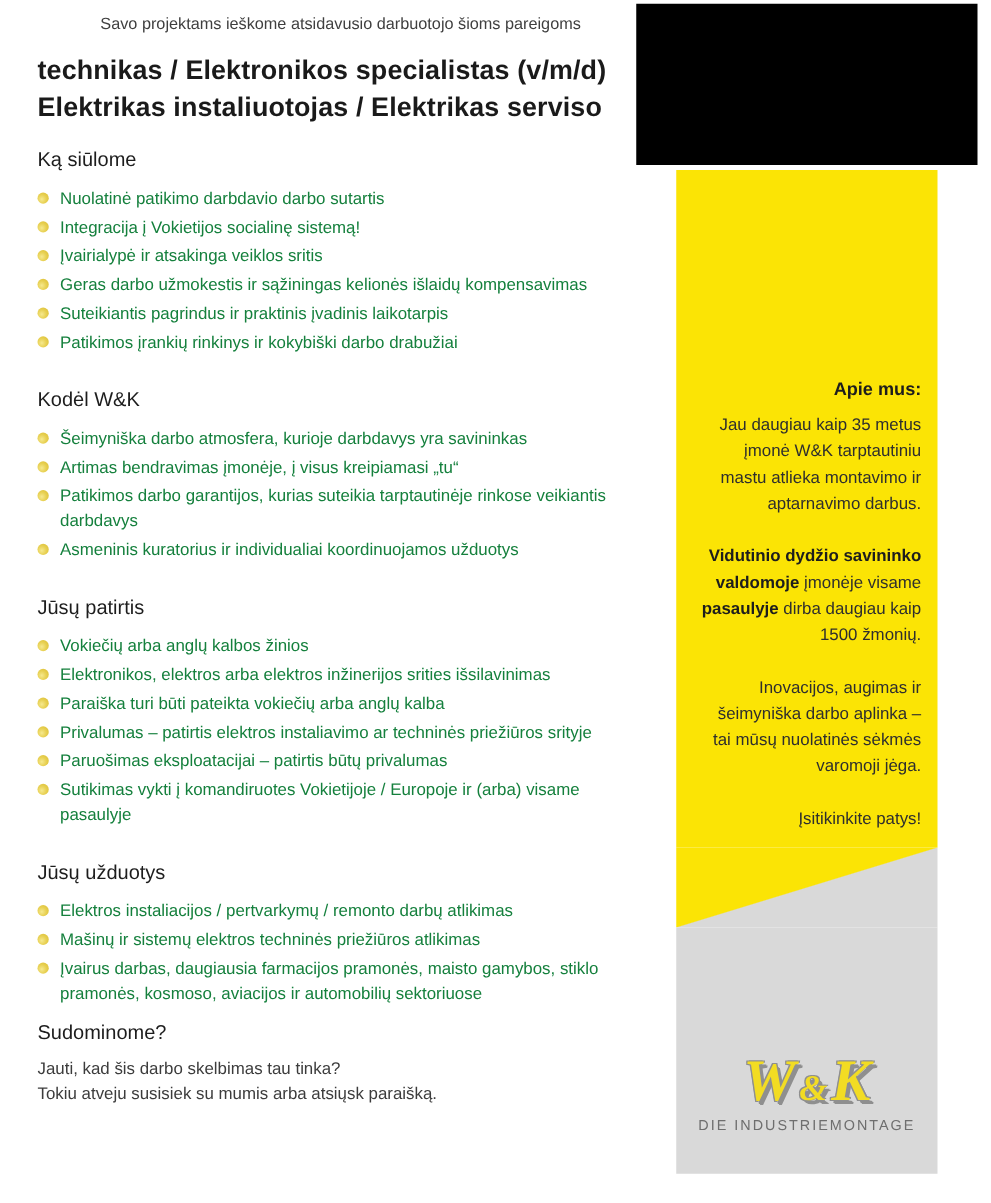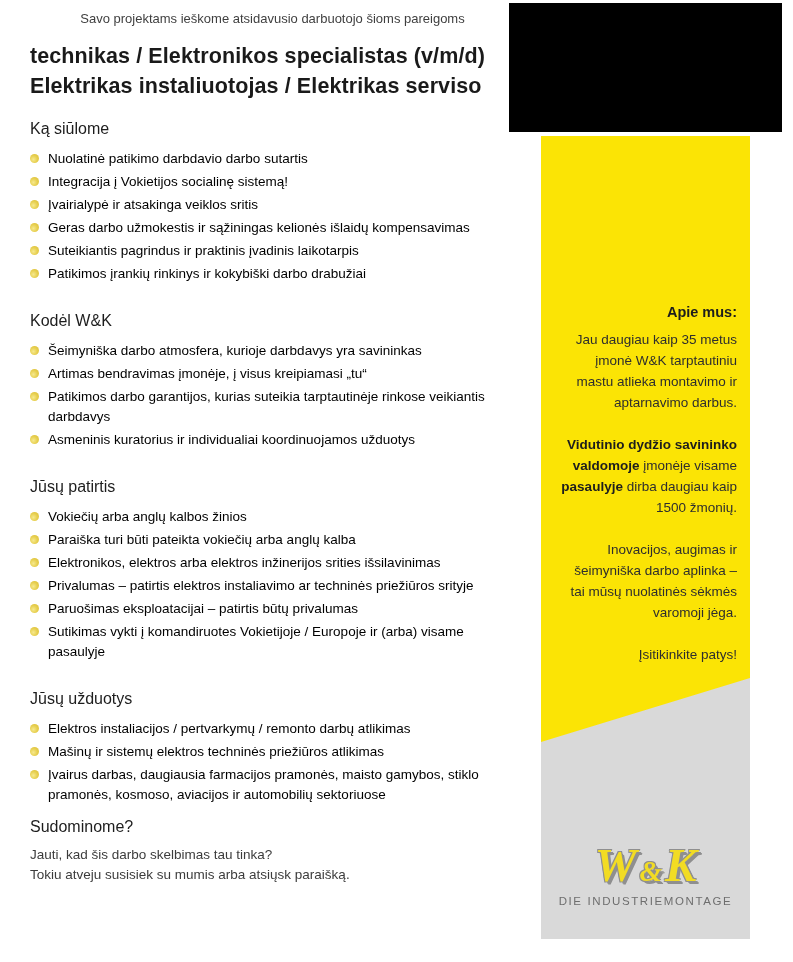--- a/index.html
+++ b/index.html
@@ -44,21 +44,21 @@
     margin: 27px 0 10px 0;
   }
   h2.first { margin-top: 18px; }
 
   ul.bullet-list { list-style: none; width: 482px; }
   ul.bullet-list li {
     position: relative;
     padding-left: 18px;
     font-size: 13.5px;
     line-height: 20px;
-    color: #000000;
+    color: #15803d;
     margin-bottom: 3px;
   }
   ul.bullet-list li .bullet {
     position: absolute;
     left: 0;
     top: 5px;
     width: 9px;
     height: 9px;
     border-radius: 50%;
     background: radial-gradient(circle at 38% 60%, #f6e98e 0%, #e8d154 45%, #d9ba2b 100%);
@@ -171,22 +171,22 @@
     <ul class="bullet-list">
       <li><span class="bullet"></span><span>Šeimyniška darbo atmosfera, kurioje darbdavys yra savininkas</span></li>
       <li><span class="bullet"></span><span>Artimas bendravimas įmonėje, į visus kreipiamasi „tu“</span></li>
       <li><span class="bullet"></span><span>Patikimos darbo garantijos, kurias suteikia tarptautinėje rinkose veikiantis darbdavys</span></li>
       <li><span class="bullet"></span><span>Asmeninis kuratorius ir individualiai koordinuojamos užduotys</span></li>
     </ul>
 
     <h2 class="section-heading">Jūsų patirtis</h2>
     <ul class="bullet-list">
       <li><span class="bullet"></span><span>Vokiečių arba anglų kalbos žinios</span></li>
+      <li><span class="bullet"></span><span>Elektronikos, elektros arba elektros inžinerijos srities išsilavinimas</span></li>
       <li><span class="bullet"></span><span>Paraiška turi būti pateikta vokiečių arba anglų kalba</span></li>
-      <li><span class="bullet"></span><span>Elektronikos, elektros arba elektros inžinerijos srities išsilavinimas</span></li>
       <li><span class="bullet"></span><span>Privalumas – patirtis elektros instaliavimo ar techninės priežiūros srityje</span></li>
       <li><span class="bullet"></span><span>Paruošimas eksploatacijai – patirtis būtų privalumas</span></li>
       <li><span class="bullet"></span><span>Sutikimas vykti į komandiruotes Vokietijoje / Europoje ir (arba) visame pasaulyje</span></li>
     </ul>
 
     <h2 class="section-heading">Jūsų užduotys</h2>
     <ul class="bullet-list">
       <li><span class="bullet"></span><span>Elektros instaliacijos / pertvarkymų / remonto darbų atlikimas</span></li>
       <li><span class="bullet"></span><span>Mašinų ir sistemų elektros techninės priežiūros atlikimas</span></li>
       <li><span class="bullet"></span><span>Įvairus darbas, daugiausia farmacijos pramonės, maisto gamybos, stiklo pramonės, kosmoso, aviacijos ir automobilių sektoriuose</span></li>

